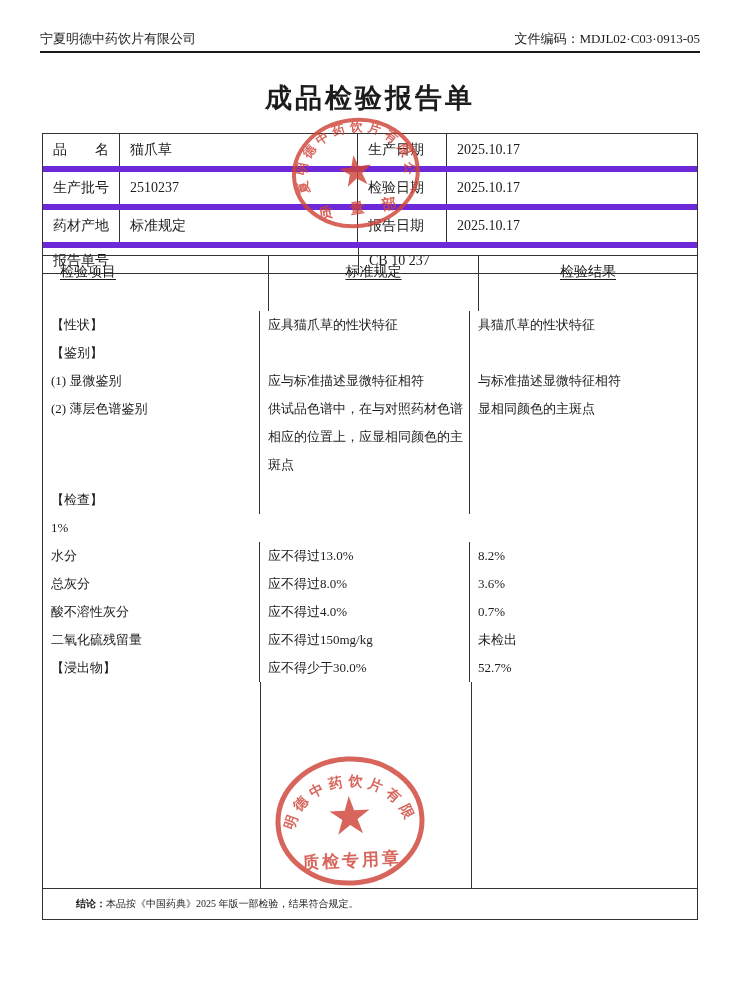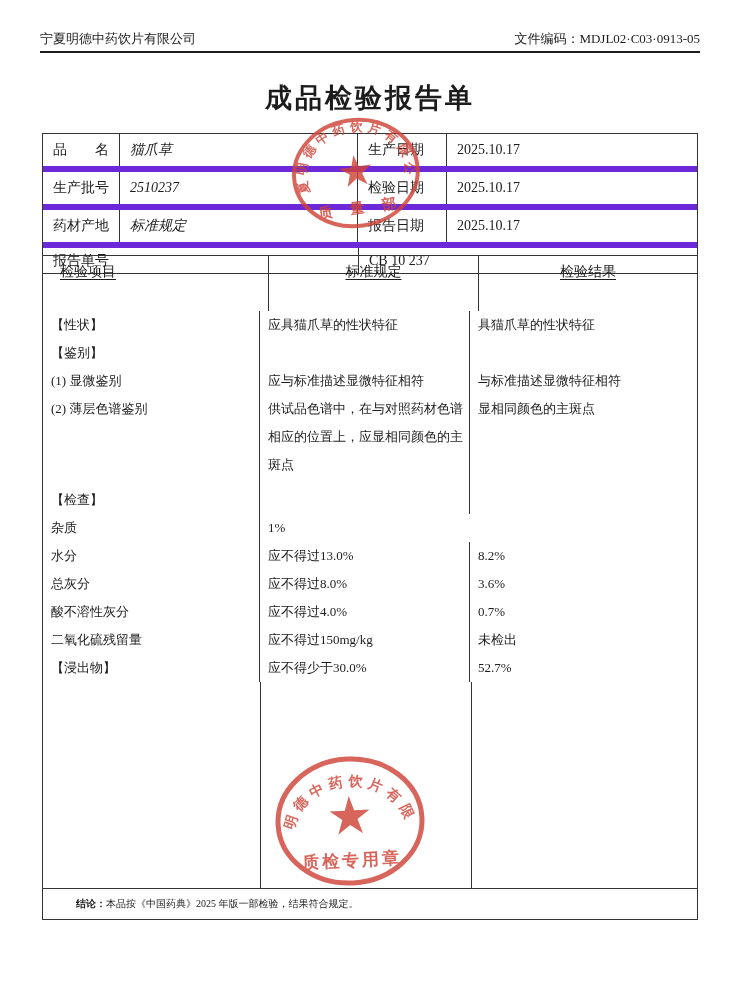--- a/index.html
+++ b/index.html
@@ -16,21 +16,21 @@
   .title { position:absolute; left:0; right:0; top:80px; text-align:center;
            font-size:27px; font-weight:bold; letter-spacing:3px; }
   
   .info-table { position:absolute; left:42px; top:133px; width:656px;
                 border:1px solid #333; box-sizing:border-box; }
   .irow { display:flex; border-bottom:6px solid #6d28d9; height:32px; font-size:14px; }
   .irow.last { border-bottom:none; height:25px; }
   .ic { box-sizing:border-box; border-right:1px solid #333; display:flex;
         align-items:center; padding-left:10px; height:100%; }
   .ic.nr { border-right:none; }
-  .ic1 { width:77px; } .ic2 { width:238px;font-style:italic; } .ic3 { width:89px; } .ic4 { flex:1; }
+  .ic1 { width:77px; } .ic2 { width:238px; } .ic3 { width:89px; } .ic4 { flex:1; }
   .ic1b { width:316px; box-sizing:border-box; border-right:1px solid #333;
           display:flex; align-items:center; padding-left:10px; height:100%; }
   
   .main-table { position:absolute; left:42px; top:255px; width:656px;
                 border:1px solid #333; box-sizing:border-box; background:transparent; }
   .mhead { display:flex; height:55px; font-size:14px; }
   .mc { box-sizing:border-box; border-right:1px solid #333; height:auto; }
   .mh1 { width:217px; padding:7px 0 0 8px;margin-left:9px; }
   .mh2 { width:210px; padding-top:7px; text-align:center; }
   .mh3 { flex:1; padding-top:7px; text-align:center; border-right:none; }
@@ -138,21 +138,20 @@
       <div class="m1"></div>
       <div class="m2">斑点</div>
       <div class="m3"></div>
     </div>
     <div class="mrow gap">
       <div class="m1">【检查】</div>
       <div class="m2"></div>
       <div class="m3"></div>
     </div>
     <div class="mrow">
-      <div class="m1">杂质</div>
       <div class="m3">1%</div>
     </div>
     <div class="mrow">
       <div class="m1">水分</div>
       <div class="m2">应不得过13.0%</div>
       <div class="m3">8.2%</div>
     </div>
     <div class="mrow">
       <div class="m1">总灰分</div>
       <div class="m2">应不得过8.0%</div>

